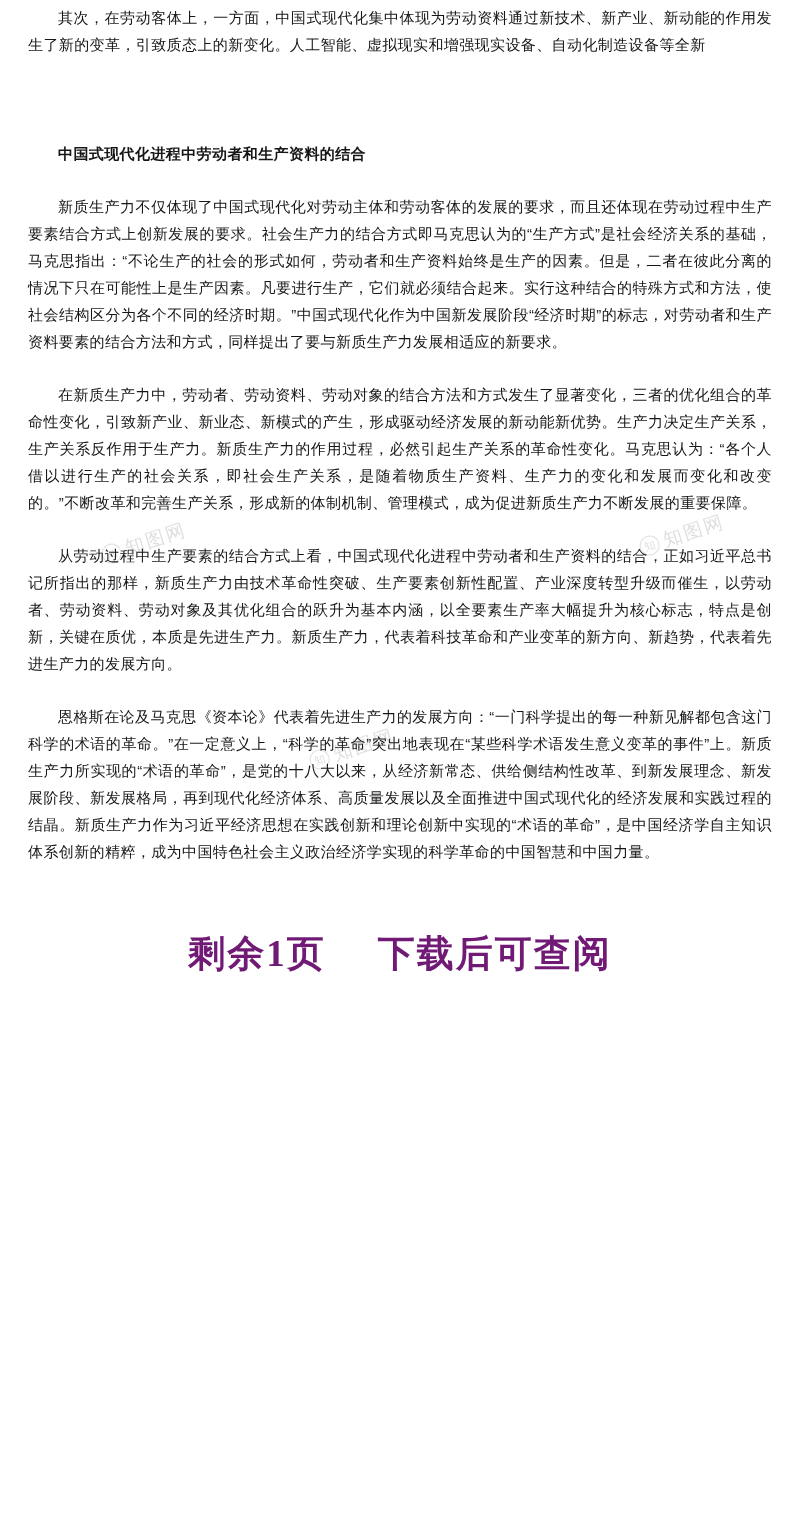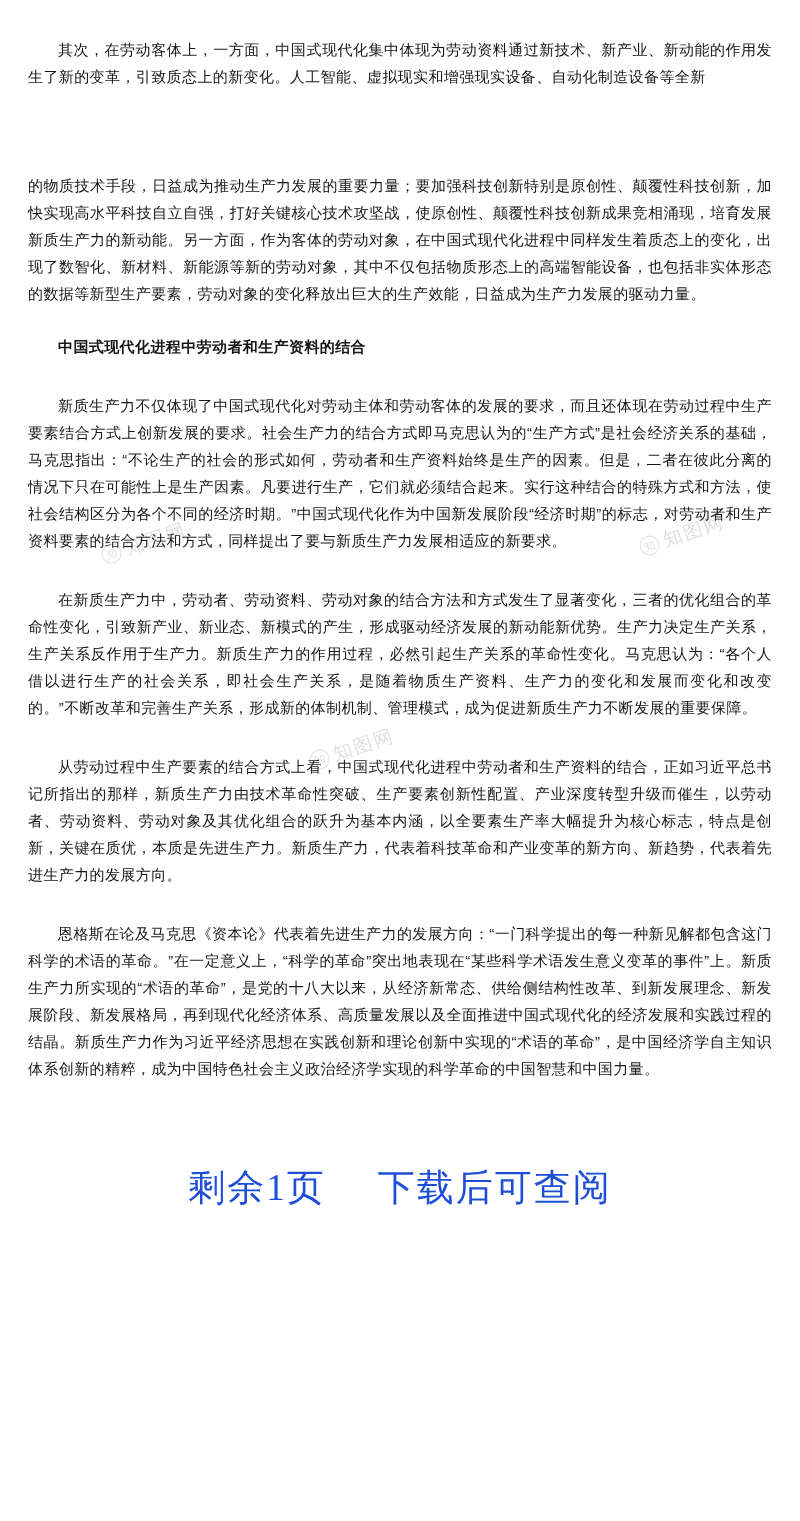--- a/index.html
+++ b/index.html
@@ -19,30 +19,30 @@
     overflow: hidden;
   }
   .content { position: relative; z-index: 2; }
   .content p {
     font-size: 15px;
     line-height: 27px;
     text-align: justify;
     letter-spacing: 0.4px;
     margin-bottom: 26px;
   }
-  p.indent { text-indent: 2em; margin-top: 32px; }
+  p.indent { text-indent: 2em; }
   p.heading { font-weight: bold; text-indent: 2em; }
   .page-break { height: 56px; }
   .footer {
     position: relative;
     z-index: 2;
-    margin-top: 81px;
+    margin-top: 64px;
     text-align: center;
-    color: #1d4ed8;
-    font-weight: normal;
+    color: #701a75;
+    font-weight: bold;
     font-size: 37px;
     font-family: "Liberation Serif", "DejaVu Serif", serif;
     letter-spacing: 2px;
   }
   .footer .spacer { display: inline-block; width: 52px; }
   .watermark-layer {
     position: absolute;
     inset: 0;
     z-index: 1;
     pointer-events: none;
@@ -92,21 +92,20 @@
       <span class="wm-circle">知</span>
       <span>知图网</span>
     </span>
   </div>
 
   <div class="content">
     <p class="indent">其次，在劳动客体上，一方面，中国式现代化集中体现为劳动资料通过新技术、新产业、新动能的作用发生了新的变革，引致质态上的新变化。人工智能、虚拟现实和增强现实设备、自动化制造设备等全新</p>
 
     <div class="page-break"></div>
 
-    <p>的物质技术手段，日益成为推动生产力发展的重要力量；要加强科技创新特别是原创性、颠覆性科技创新，加快实现高水平科技自立自强，打好关键核心技术攻坚战，使原创性、颠覆性科技创新成果竞相涌现，培育发展新质生产力的新动能。另一方面，作为客体的劳动对象，在中国式现代化进程中同样发生着质态上的变化，出现了数智化、新材料、新能源等新的劳动对象，其中不仅包括物质形态上的高端智能设备，也包括非实体形态的数据等新型生产要素，劳动对象的变化释放出巨大的生产效能，日益成为生产力发展的驱动力量。</p>
 
     <p class="heading">中国式现代化进程中劳动者和生产资料的结合</p>
 
     <p class="indent">新质生产力不仅体现了中国式现代化对劳动主体和劳动客体的发展的要求，而且还体现在劳动过程中生产要素结合方式上创新发展的要求。社会生产力的结合方式即马克思认为的“生产方式”是社会经济关系的基础，马克思指出：“不论生产的社会的形式如何，劳动者和生产资料始终是生产的因素。但是，二者在彼此分离的情况下只在可能性上是生产因素。凡要进行生产，它们就必须结合起来。实行这种结合的特殊方式和方法，使社会结构区分为各个不同的经济时期。”中国式现代化作为中国新发展阶段“经济时期”的标志，对劳动者和生产资料要素的结合方法和方式，同样提出了要与新质生产力发展相适应的新要求。</p>
 
     <p class="indent">在新质生产力中，劳动者、劳动资料、劳动对象的结合方法和方式发生了显著变化，三者的优化组合的革命性变化，引致新产业、新业态、新模式的产生，形成驱动经济发展的新动能新优势。生产力决定生产关系，生产关系反作用于生产力。新质生产力的作用过程，必然引起生产关系的革命性变化。马克思认为：“各个人借以进行生产的社会关系，即社会生产关系，是随着物质生产资料、生产力的变化和发展而变化和改变的。”不断改革和完善生产关系，形成新的体制机制、管理模式，成为促进新质生产力不断发展的重要保障。</p>
 
     <p class="indent">从劳动过程中生产要素的结合方式上看，中国式现代化进程中劳动者和生产资料的结合，正如习近平总书记所指出的那样，新质生产力由技术革命性突破、生产要素创新性配置、产业深度转型升级而催生，以劳动者、劳动资料、劳动对象及其优化组合的跃升为基本内涵，以全要素生产率大幅提升为核心标志，特点是创新，关键在质优，本质是先进生产力。新质生产力，代表着科技革命和产业变革的新方向、新趋势，代表着先进生产力的发展方向。</p>
 
 

